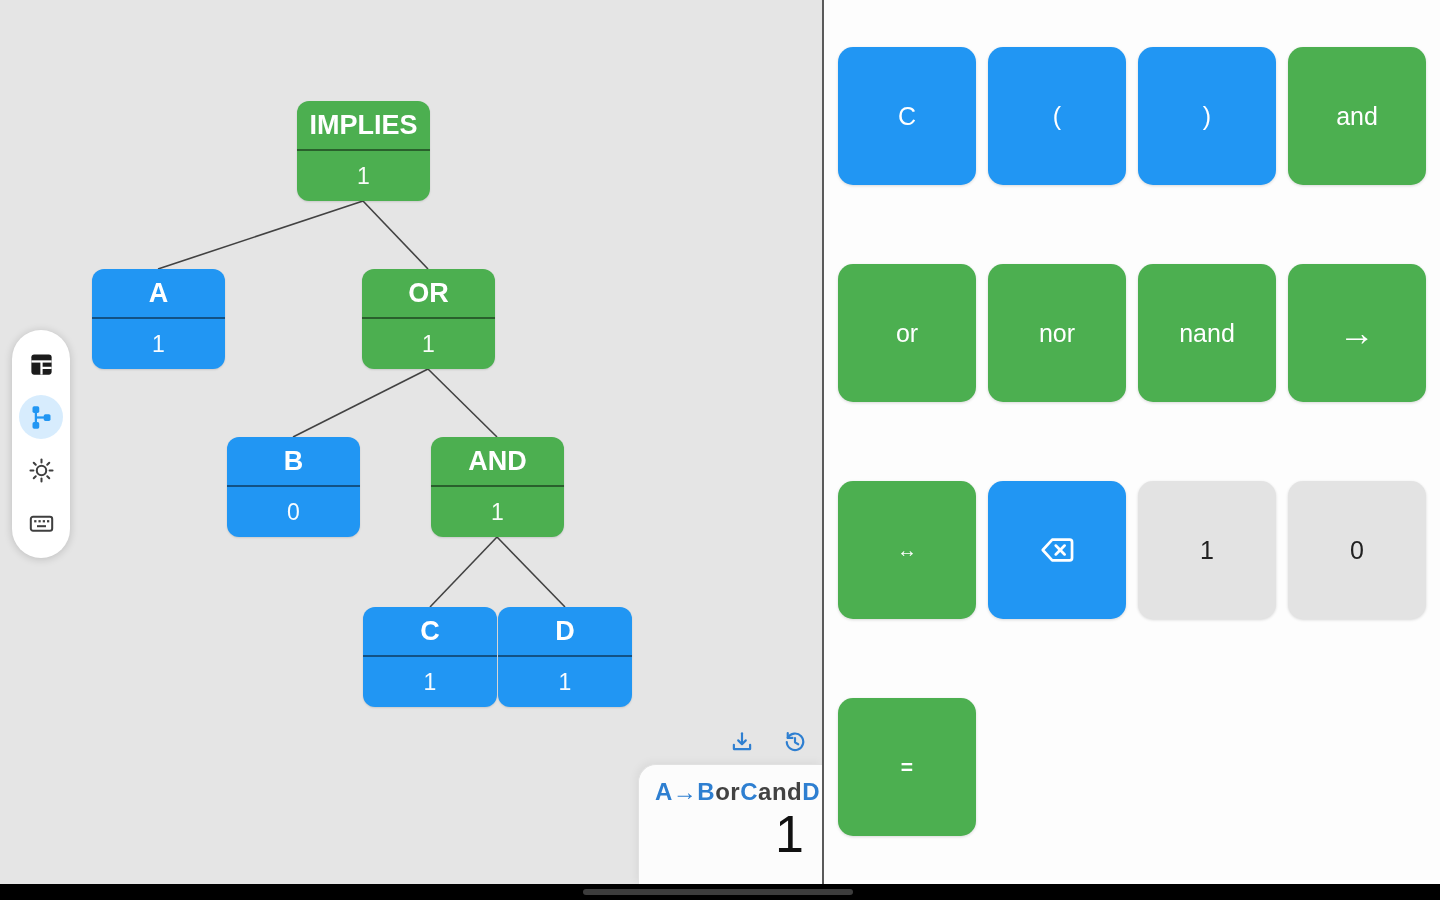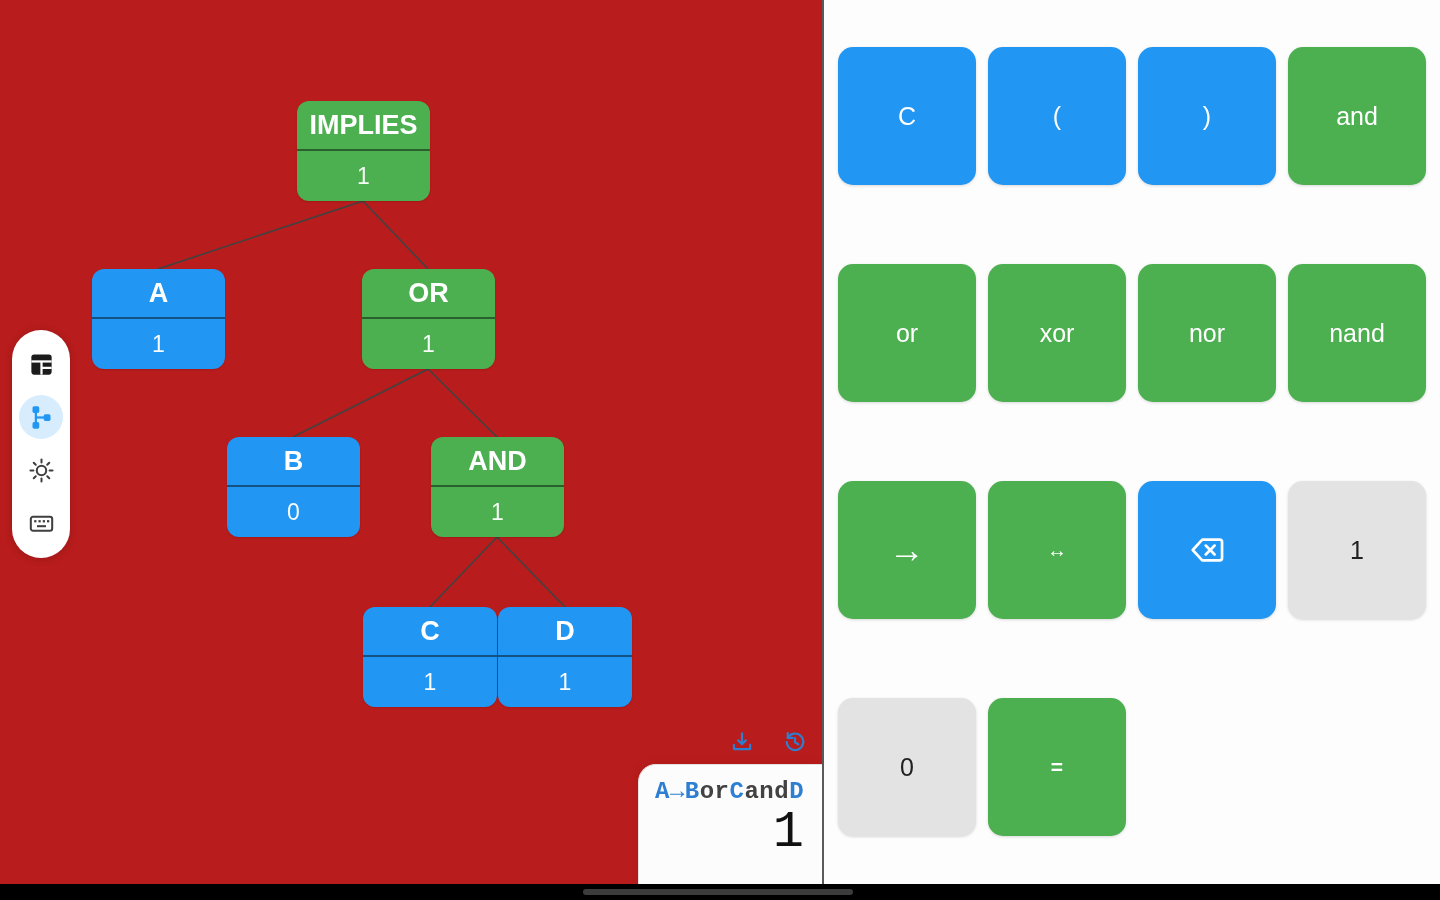--- a/index.html
+++ b/index.html
@@ -2,21 +2,21 @@
 <html style="--blue: #2196F3; --green: #4CAF50; --blue-text: #2e7fd1;"><head>
 <meta charset="utf-8">
 <style>
   * { box-sizing: border-box; margin: 0; padding: 0; }
   html, body { width: 1440px; height: 900px; overflow: hidden; }
   body { font-family: "Liberation Sans", sans-serif; background: #ffffff; position: relative; }
 
   .screen { position: absolute; inset: 0; }
 
   
-  .left-panel { position: absolute; left: 0; top: 0; width: 822px; height: 884px; background: #b91c1c; }
+  .left-panel { position: absolute; left: 0; top: 0; width: 822px; height: 884px; background: #e5e5e5; }
   .edges { position: absolute; left: 0; top: 0; width: 822px; height: 884px; }
   .nodes-layer { position: absolute; left: 0; top: 0; width: 822px; height: 884px; }
 
   .tree-node { position: absolute; border-radius: 12px; color: #fff; overflow: hidden;
                box-shadow: 0 1px 2px rgba(0,0,0,0.12); }
   .node-blue { background: var(--blue); }
   .node-green { background: var(--green); }
   .node-label { height: 50%; display: flex; align-items: center; justify-content: center;
                 font-size: 27px; font-weight: 700; border-bottom: 2px solid rgba(0,0,0,0.45); }
   .node-value { height: 50%; display: flex; align-items: center; justify-content: center;
@@ -31,21 +31,21 @@
               display: flex; align-items: center; justify-content: center; cursor: pointer; }
   .tool-btn.active { background: rgba(33,150,243,0.18); }
 
   
   .expr-icons { position: absolute; left: 729px; top: 729px; display: flex; gap: 27px; }
   .expr-icon-btn { width: 26px; height: 26px; border: none; background: transparent; padding: 0; cursor: pointer; }
 
   .expr-panel { position: absolute; left: 638px; top: 764px; width: 184px; height: 120px;
                 background: #fcfcfc; border: 1px solid #e1e1e1; border-right: none; border-bottom: none;
                 border-radius: 18px 0 0 0; box-shadow: -2px -2px 8px rgba(0,0,0,0.05);
-                padding: 13px 18px 8px 16px; font-family: Liberation Mono, monospace; }
+                padding: 13px 18px 8px 16px; }
   .expr-line { font-size: 24px; font-weight: 700; white-space: nowrap; letter-spacing: 0.5px; }
   .tok-blue { color: var(--blue-text); }
   .tok-dark { color: #424242; }
   .expr-result { margin-top: 2px; text-align: right; font-size: 52px; font-weight: 500; color: #111; line-height: 1.0; }
 
   
   .divider { position: absolute; left: 822px; top: 0; width: 2px; height: 884px; background: #5a5a5a; }
 
   
   .right-panel { position: absolute; left: 824px; top: 0; width: 616px; height: 884px; background: #fdfdfd; }
@@ -188,21 +188,20 @@
 
   <div class="divider"></div>
 
   <div class="right-panel">
     <div class="keypad">
         <button class="key key-blue">C</button>
         <button class="key key-blue">(</button>
         <button class="key key-blue">)</button>
         <button class="key key-green">and</button>
         <button class="key key-green">or</button>
-        <button class="key key-green">xor</button>
         <button class="key key-green">nor</button>
         <button class="key key-green">nand</button>
         <button class="key key-green lg">→</button>
         <button class="key key-green sm">↔</button>
         <button class="key key-blue">
           <svg width="38" height="38" viewBox="0 0 24 24">
             <g fill="none" stroke="#fff" stroke-width="1.7" stroke-linejoin="round" stroke-linecap="round">
               <path d="M9 5.5 h11 a1.5 1.5 0 0 1 1.5 1.5 v10 a1.5 1.5 0 0 1 -1.5 1.5 H9 L3 12 Z"></path>
               <line x1="11.2" y1="9.2" x2="16.8" y2="14.8"></line>
               <line x1="16.8" y1="9.2" x2="11.2" y2="14.8"></line>

